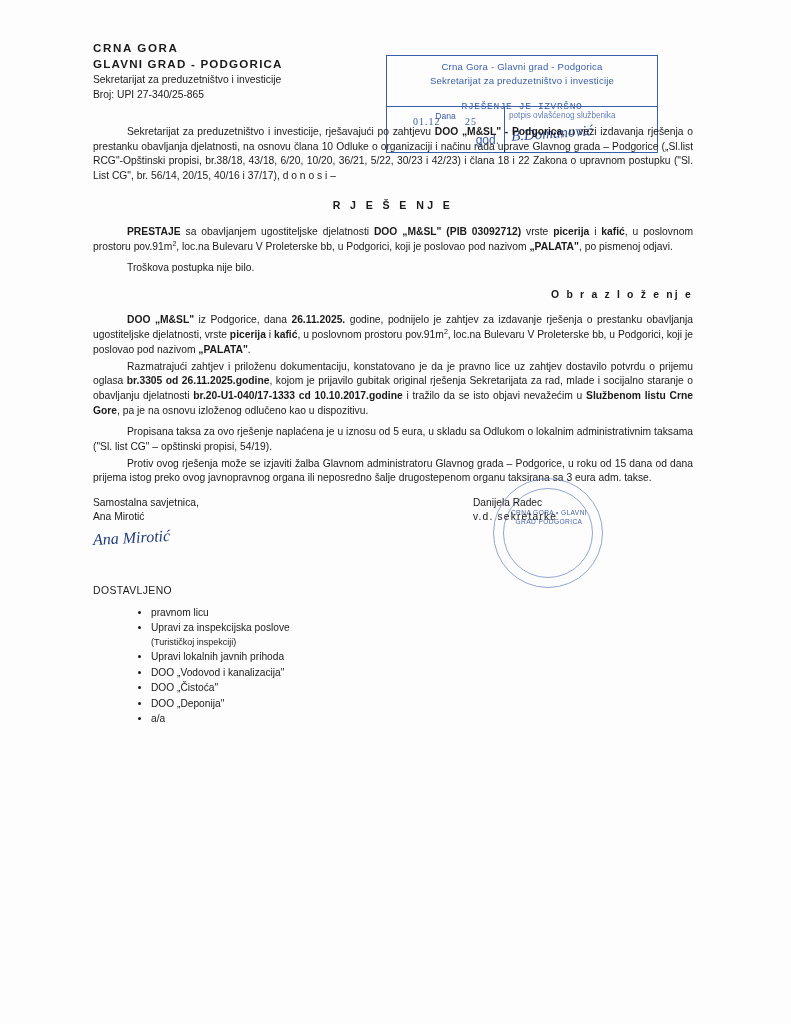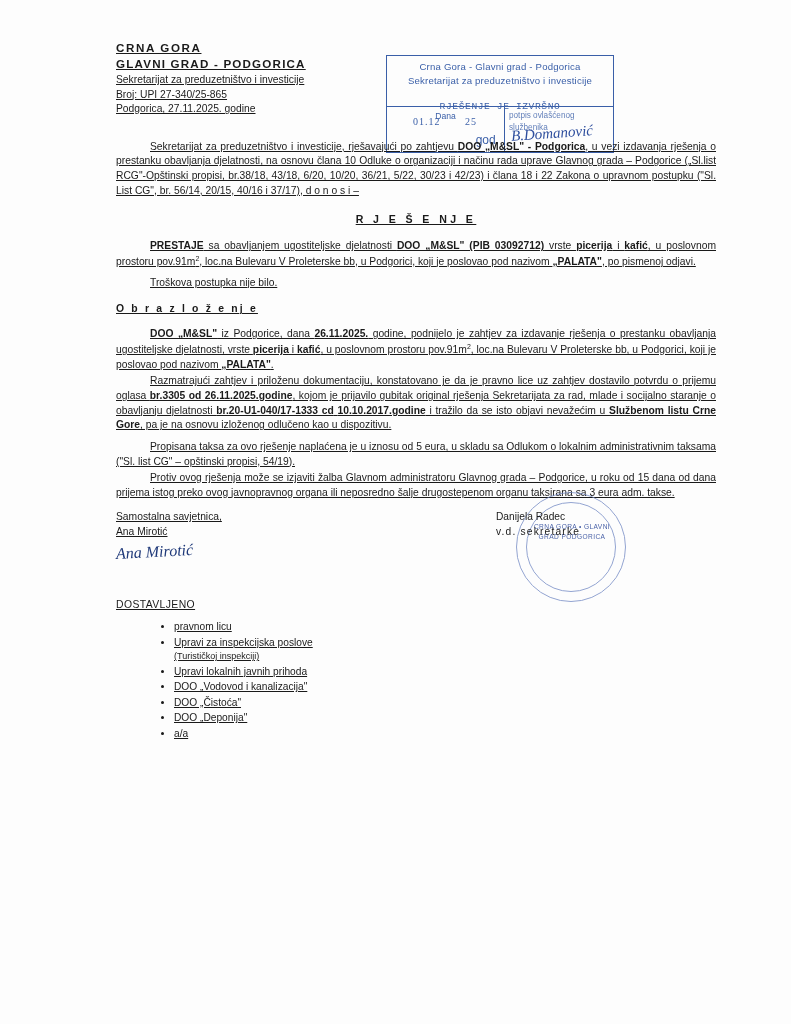--- a/index.html
+++ b/index.html
@@ -20,35 +20,34 @@
   }
   .scan {
     position: absolute;
     left: 0; top: 0;
     width: 791px;
     height: 1024px;
     background: #fdfdfd;
   }
   .content {
     position: absolute;
-    left: 116px;
+    left: 93px;
     top: 40px;
     width: 600px;
     color: #1a1a1a;
     font-size: 10.3px;
     line-height: 1.42;
-    text-decoration: underline;
   }
 
   
   .stamp {
     position: absolute;
     left: 386px;
     top: 55px;
-    width: 228px;
+    width: 272px;
     height: 98px;
     border: 1.3px solid #3a5fa8;
     color: #3a5fa8;
     font-size: 9.6px;
     line-height: 1.45;
     text-align: center;
     padding-top: 4px;
     box-sizing: border-box;
     font-family: "Liberation Sans", sans-serif;
   }
@@ -128,21 +127,21 @@
   .gap { height: 9px; }
 
   h2.center {
     text-align: center;
     font-weight: bold;
     font-size: 10.6px;
     letter-spacing: 3.4px;
     margin: 14px 0 12px 0;
   }
   h3.center {
-    text-align: left;
+    text-align: right;
     font-weight: bold;
     font-size: 10.4px;
     letter-spacing: 2.2px;
     margin: 12px 0 10px 0;
   }
 
   b { font-weight: bold; }
   sup { font-size: 7px; vertical-align: super; }
 
   
@@ -238,21 +237,20 @@
     </div>
   </div>
 
   <div class="content">
 
     <div class="hdr">
       <div class="l1">CRNA GORA</div>
       <div class="l2">GLAVNI  GRAD - PODGORICA</div>
       <div class="l3">Sekretarijat za preduzetništvo i investicije</div>
       <div class="l4">Broj: UPI 27-340/25-865</div>
-      <div class="l5">Podgorica, 27.11.2025. godine</div>
     </div>
 
     <div class="gap"></div>
 
     <p class="body">Sekretarijat za preduzetništvo i investicije, rješavajući po zahtjevu <b>DOO „M&amp;SL" - Podgorica</b>, u vezi izdavanja rješenja o prestanku obavljanja djelatnosti, na osnovu člana 10 Odluke o organizaciji i načinu rada uprave Glavnog grada – Podgorice („Sl.list RCG"-Opštinski propisi, br.38/18, 43/18, 6/20, 10/20, 36/21, 5/22, 30/23 i 42/23) i člana 18 i 22 Zakona o upravnom postupku ("Sl. List CG", br. 56/14, 20/15, 40/16 i 37/17), d o n o s i –</p>
 
     <h2 class="center">R J E Š E NJ E</h2>
 
     <p class="body"><b>PRESTAJE</b> sa obavljanjem ugostiteljske djelatnosti <b>DOO „M&amp;SL" (PIB 03092712)</b> vrste <b>picerija</b> i <b>kafić</b>, u poslovnom prostoru pov.91m<sup>2</sup>, loc.na Bulevaru V Proleterske bb, u Podgorici, koji je poslovao pod nazivom <b>„PALATA"</b>, po pismenoj odjavi.</p>
     <div style="height:4px"></div>

